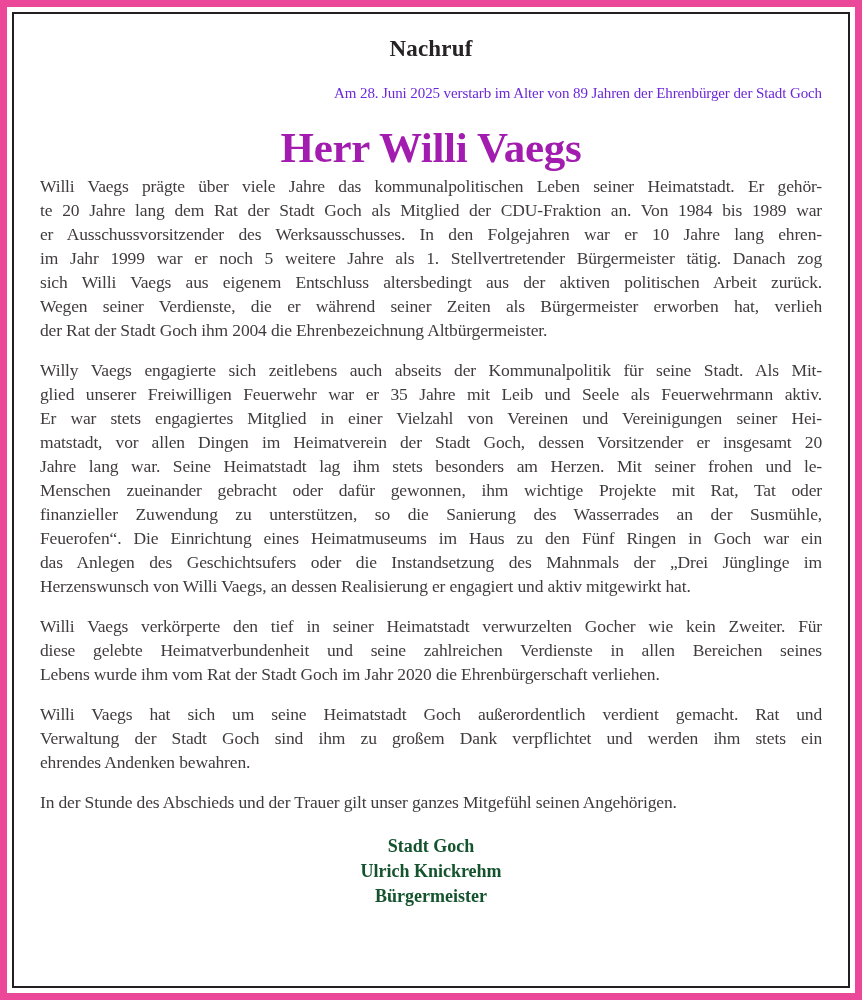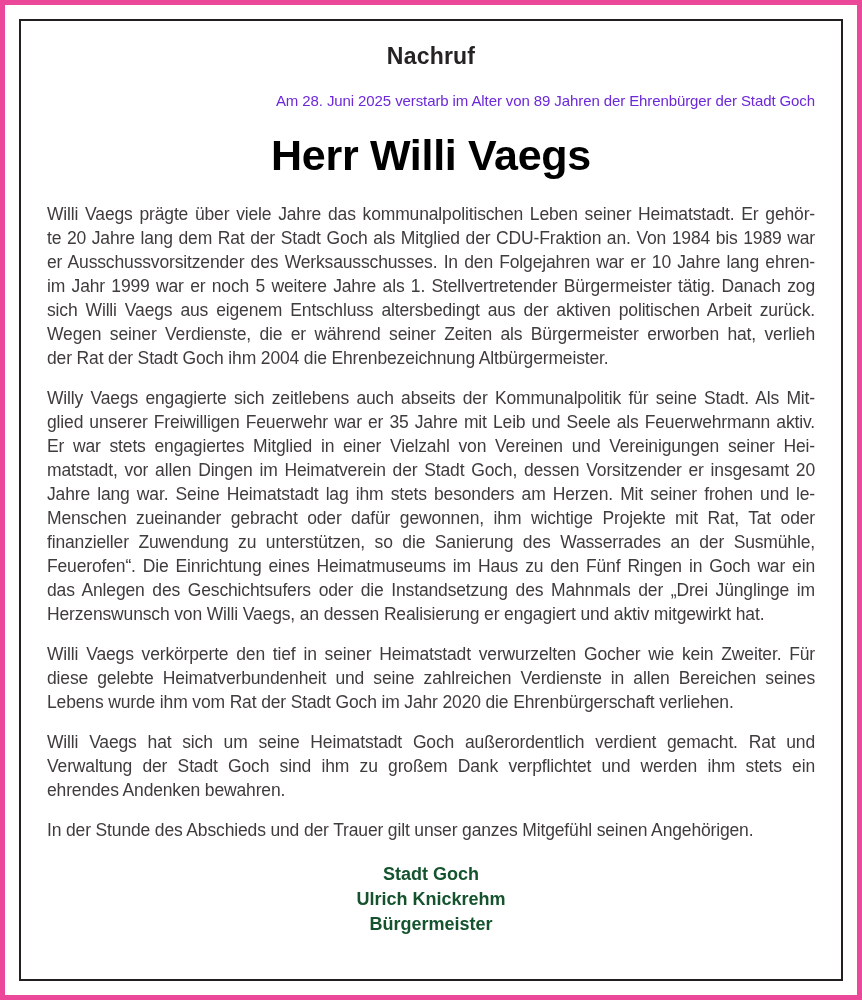--- a/index.html
+++ b/index.html
@@ -12,22 +12,23 @@
     position: relative;
     width: 862px;
     height: 1000px;
     box-sizing: border-box;
     background: #ffffff;
   }
   .outer-frame {
     position: absolute;
     inset: 0;
     box-sizing: border-box;
-    border: 5px solid #ec4899;
-    padding: 14px;
+    border: 7px solid #ec4899;
+    padding: 5px;
+    font-family: Liberation Serif, serif;
   }
   .inner-frame {
     box-sizing: border-box;
     width: 100%;
     height: 100%;
     border: 2px solid #231f20;
     padding: 0 26px;
     overflow: hidden;
   }
   .notice-type {
@@ -45,26 +46,25 @@
     font-size: 15px;
     color: #6d28d9;
     line-height: 25px;
     letter-spacing: -0.1px;
   }
   .deceased-name {
     margin-top: 16px;
     text-align: center;
     font-size: 43px;
     font-weight: bold;
-    color: #000000;
+    color: #a21caf;
     line-height: 52px;
     letter-spacing: -0.3px;
   }
   .obituary-body {
-    margin-top: 21px;
     font-size: 17.5px;
     line-height: 24px;
     color: #403c3d;
     letter-spacing: -0.15px;
   }
   .paragraph {
     margin: 0 0 16px 0;
   }
   .paragraph:last-child {
     margin-bottom: 0;

